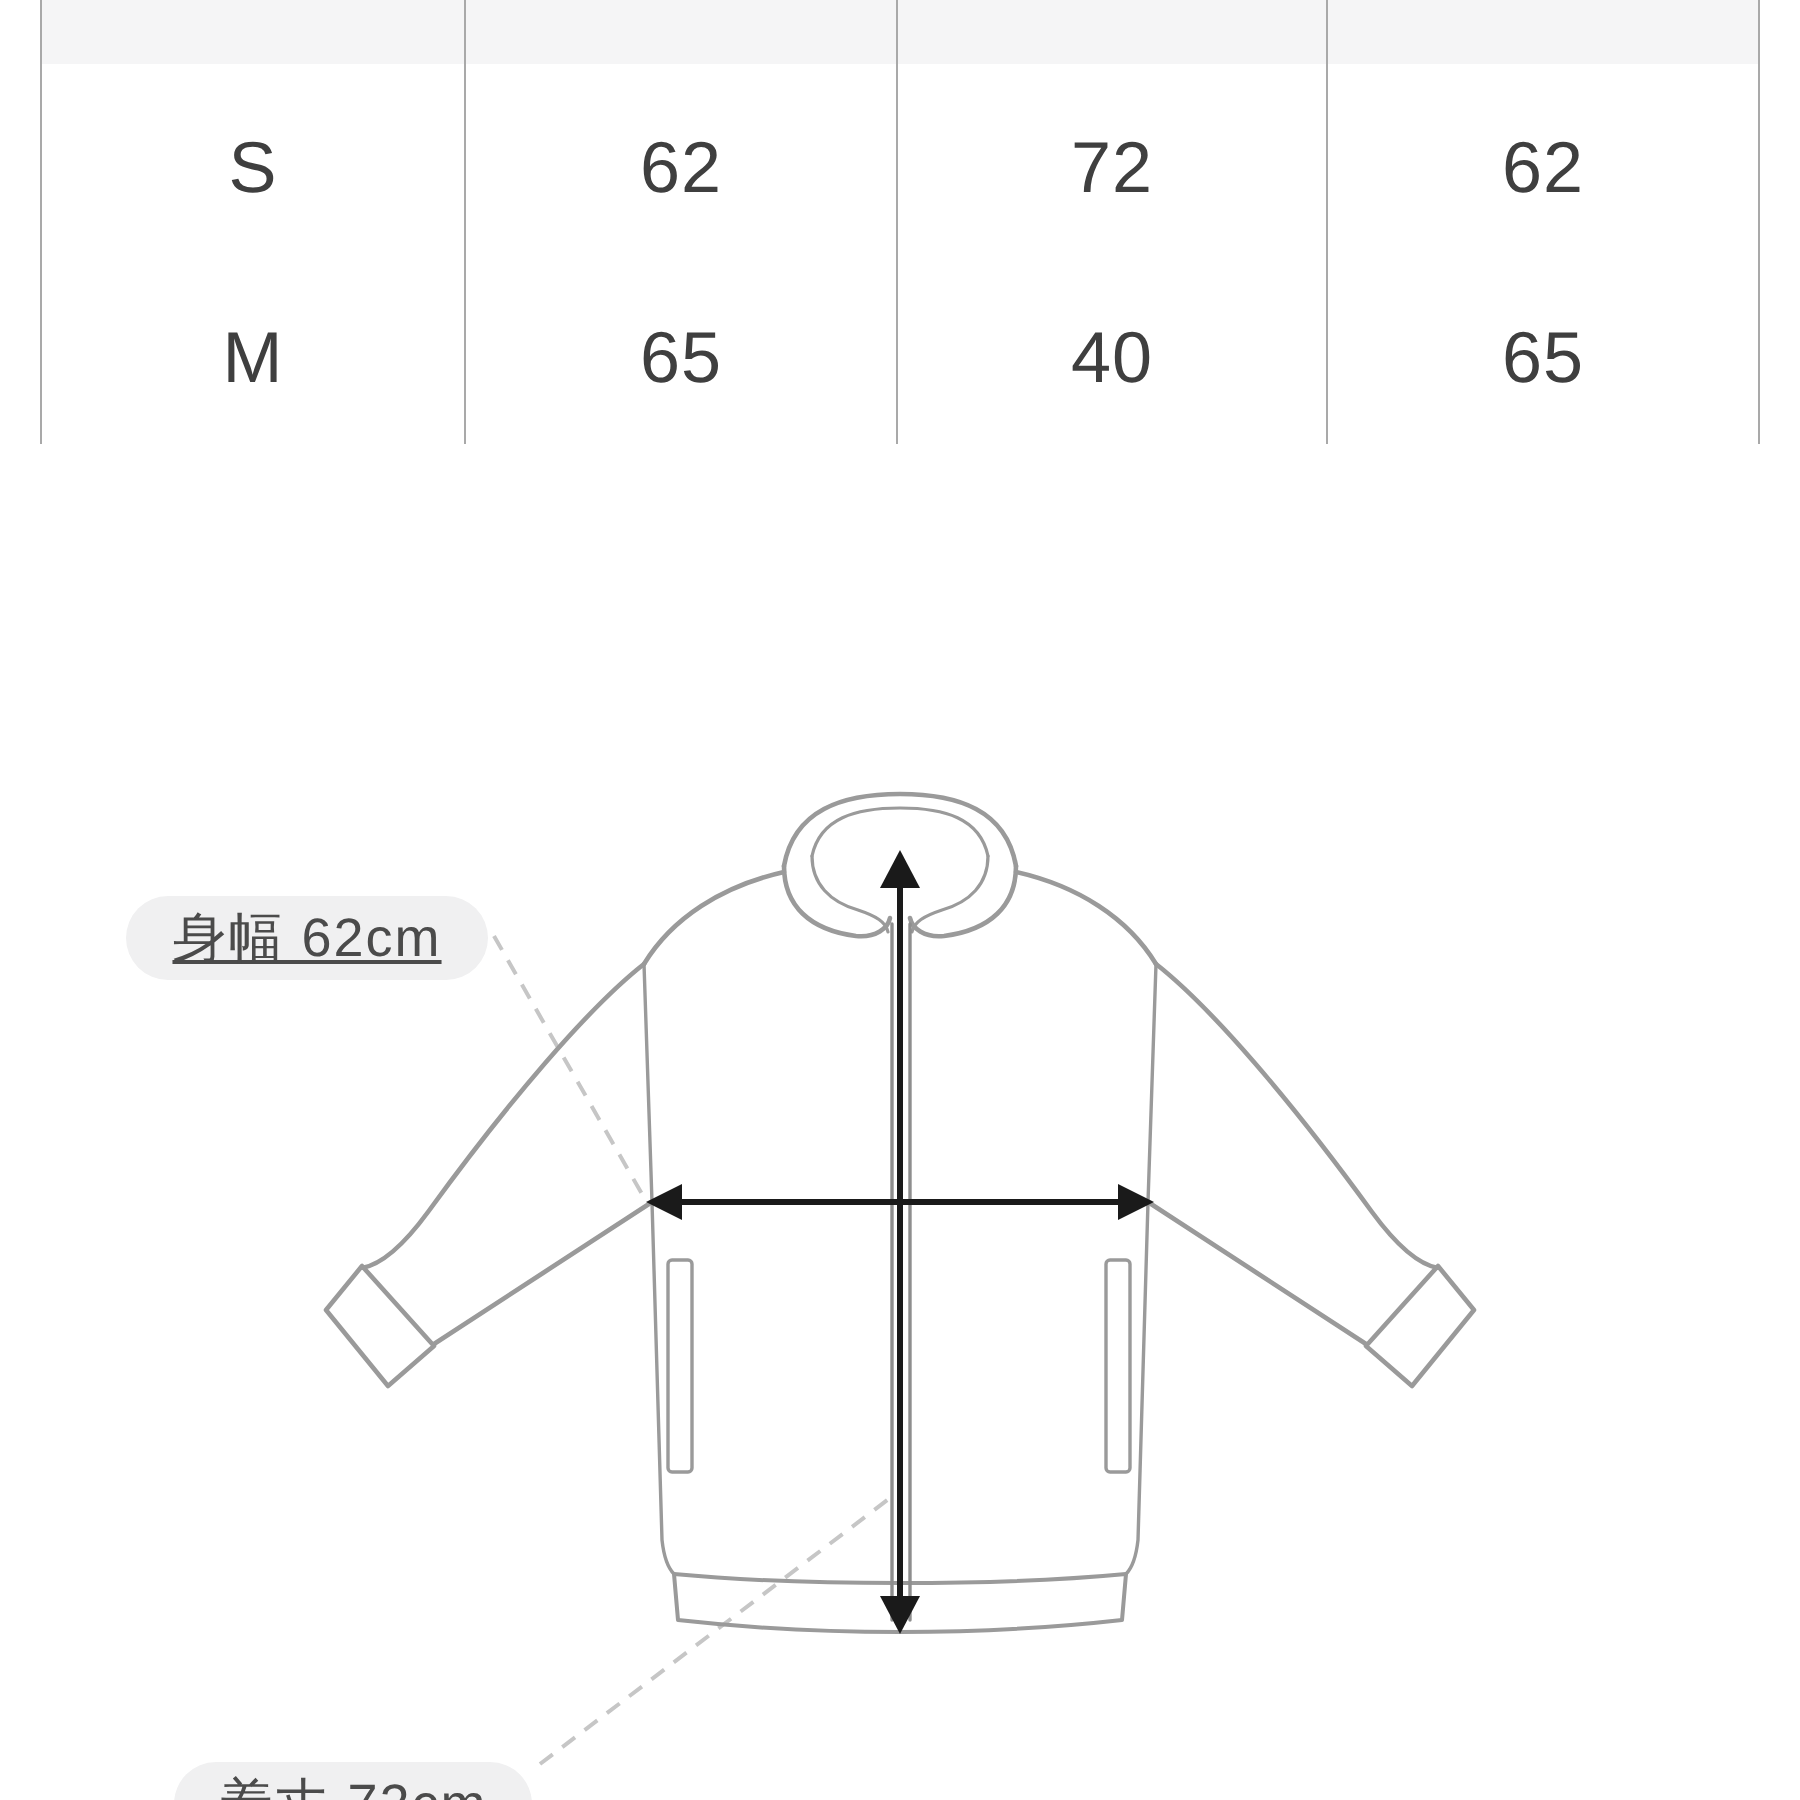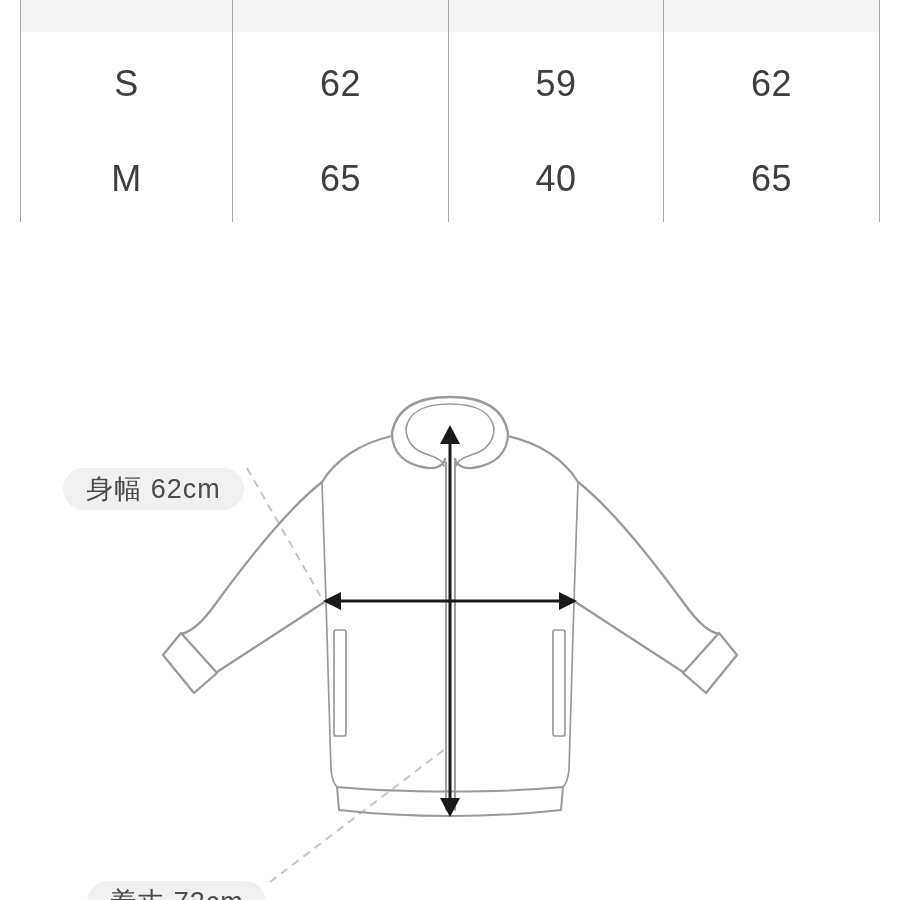--- a/index.html
+++ b/index.html
@@ -50,21 +50,21 @@
     border-radius: 21px;
     background: #f0f0f1;
     display: flex;
     align-items: center;
     justify-content: center;
     font-size: 27px;
     color: #4b4b4b;
     letter-spacing: 1px;
     white-space: nowrap;
   }
-  .pill.body-width { left: 63px; top: 468px; width: 181px; }
+  .pill.body-width { left: 63px; top: 448px; width: 181px; text-decoration: underline; }
   .pill.length     { left: 87px; top: 881px; width: 179px; }
 
   .diagram-svg {
     position: absolute;
     left: 0;
     top: 0;
     pointer-events: none;
   }
 </style>
 </head>
@@ -73,21 +73,21 @@
 <div class="stage">
 
   <div class="size-table">
     <div class="cell head"></div>
     <div class="cell head"></div>
     <div class="cell head"></div>
     <div class="cell head"></div>
 
     <div class="cell">S</div>
     <div class="cell">62</div>
-    <div class="cell">59</div>
+    <div class="cell">72</div>
     <div class="cell">62</div>
 
     <div class="cell">M</div>
     <div class="cell">65</div>
     <div class="cell">40</div>
     <div class="cell">65</div>
   </div>
 
   <svg class="diagram-svg" width="900" height="900" viewBox="0 0 900 900">
 

